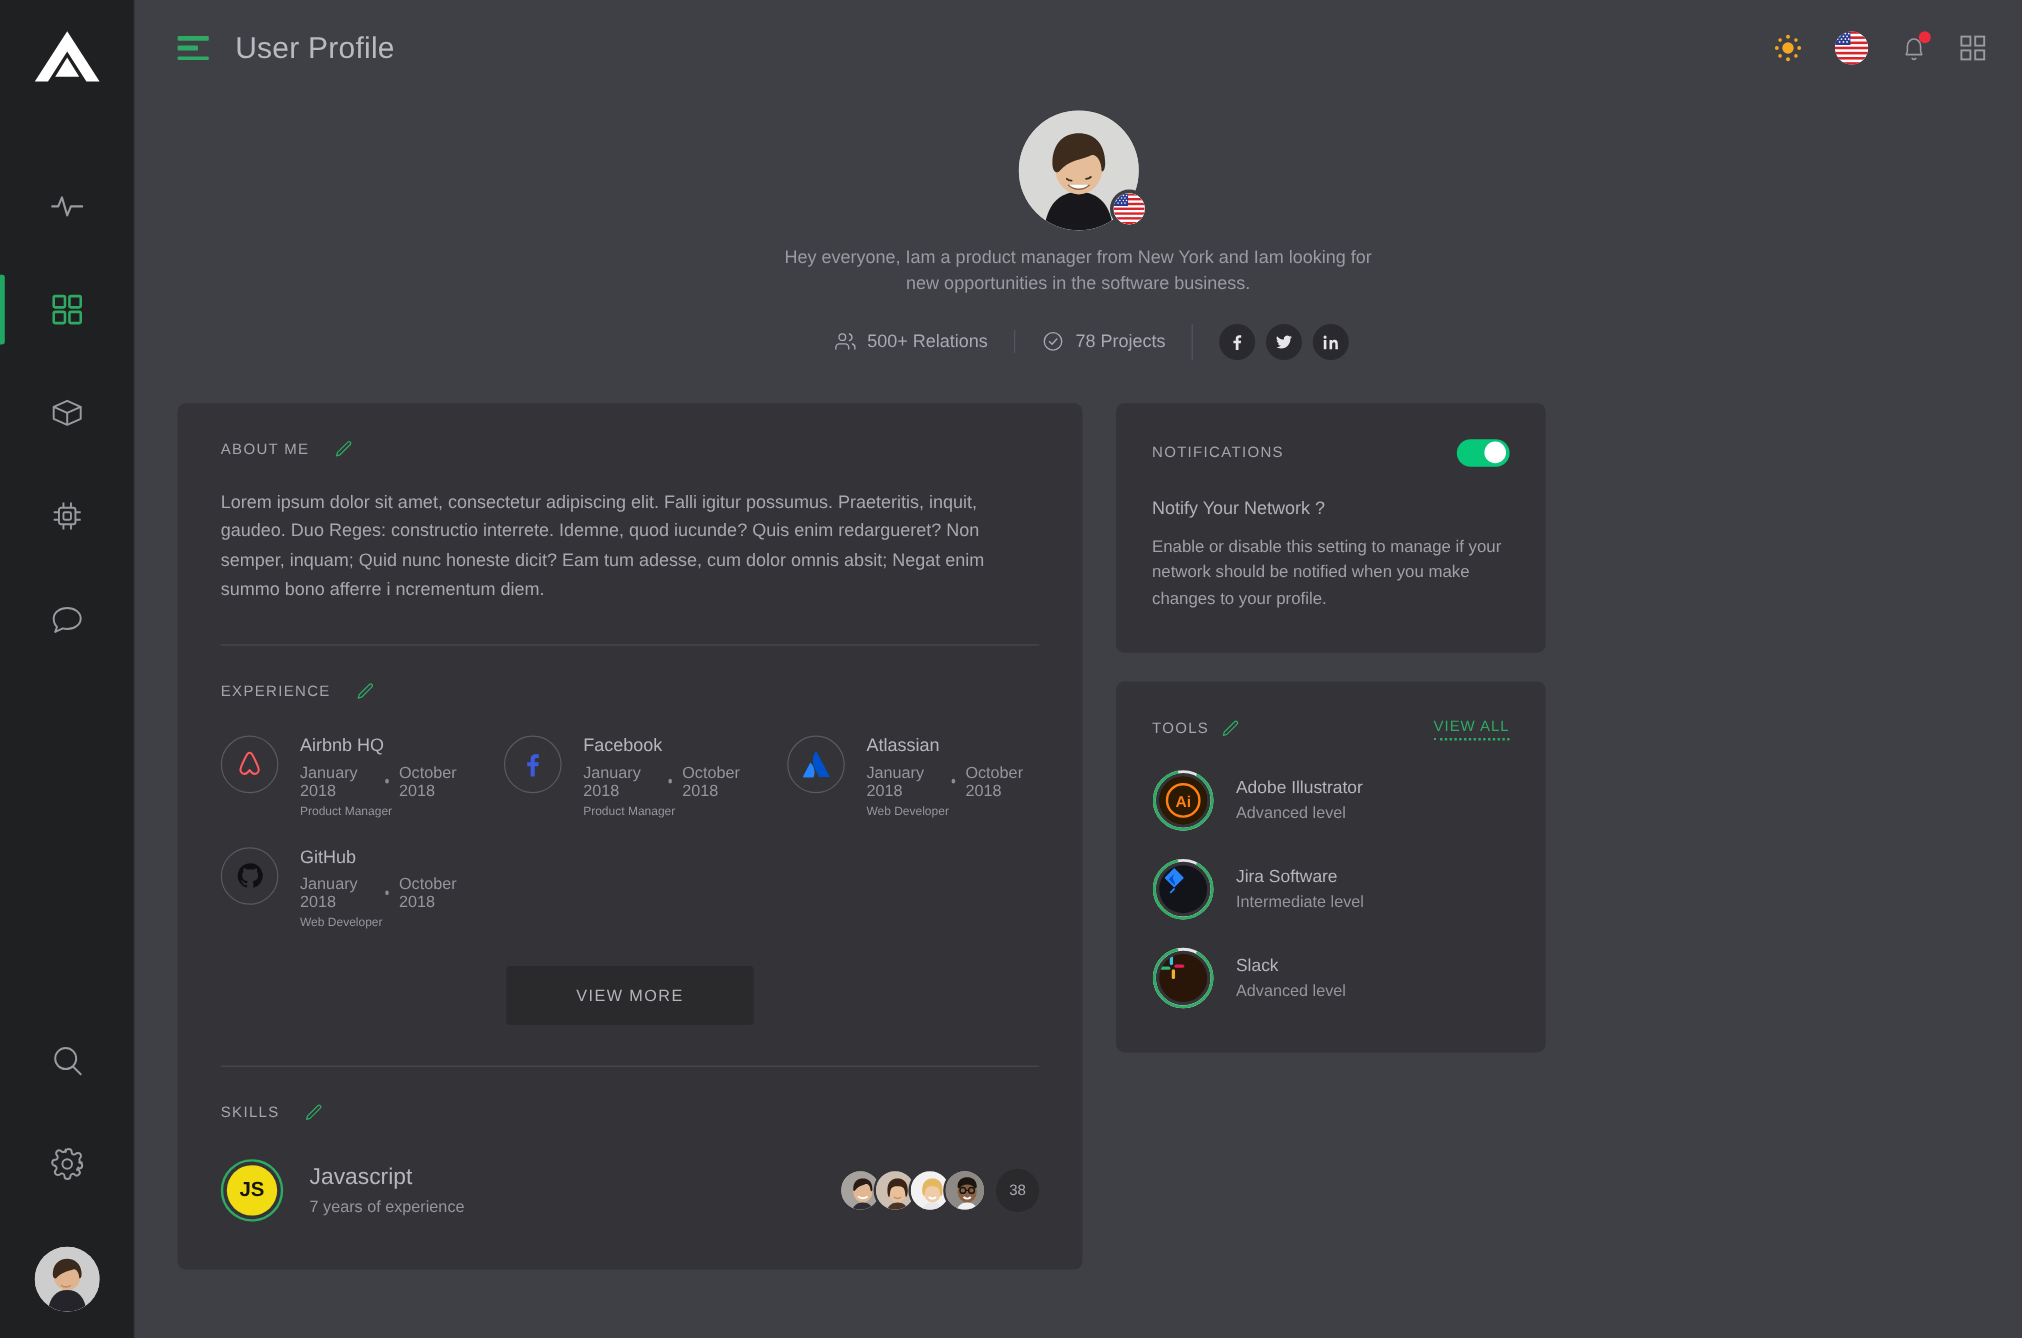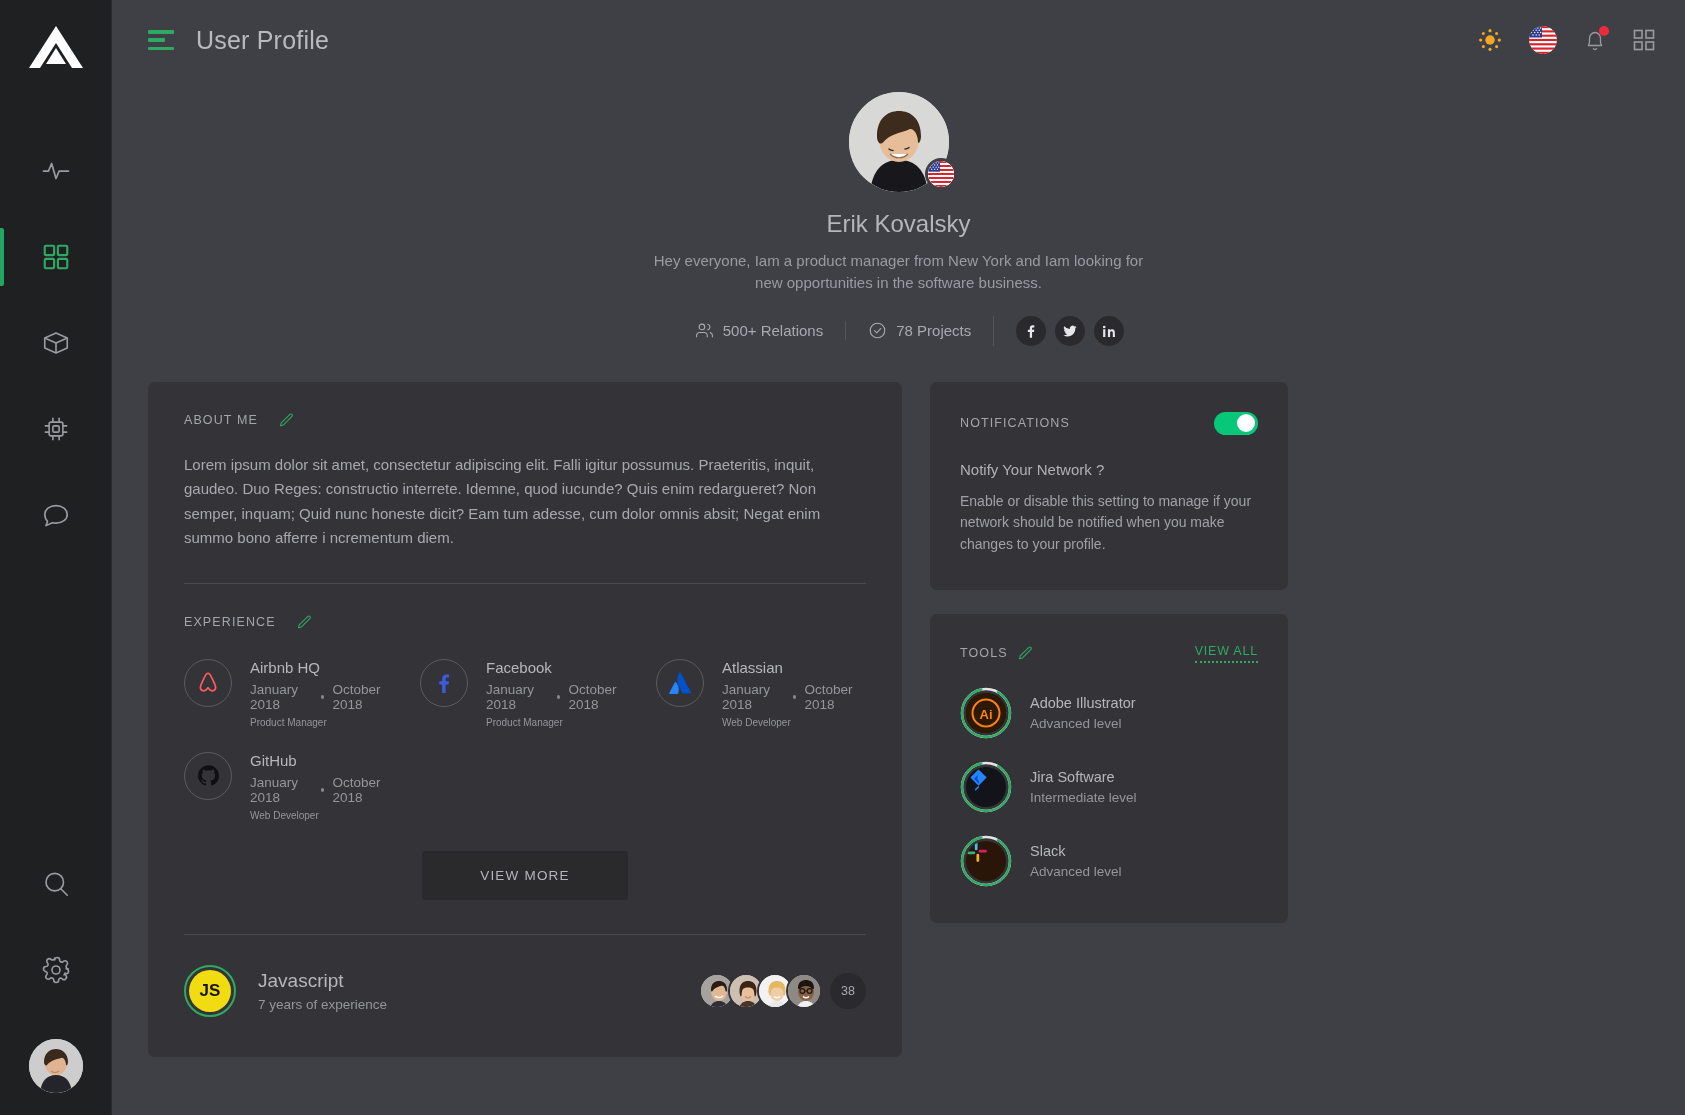--- a/index.html
+++ b/index.html
@@ -338,21 +338,20 @@
                   <circle cx="11.6" cy="6.6" r=".7"></circle>
                 <circle cx="4" cy="8.9" r=".7"></circle>
                   <circle cx="7.2" cy="8.9" r=".7"></circle>
                   <circle cx="10.2" cy="8.9" r=".7"></circle>
               </g>
             </g>
           </svg>
         </div>
       </div>
 
-      <div class="prof-name">Erik Kovalsky</div>
       <div class="prof-bio">Hey everyone,  Iam a product manager from New York and Iam looking for new opportunities in the software business.</div>
 
       <div class="prof-stats">
         <div class="stat">
           <svg width="19" height="19" viewBox="0 0 24 24" fill="none" stroke="#a9a9b1" stroke-width="1.4" stroke-linecap="round" stroke-linejoin="round">
             <path d="M15.5 20v-1.8a3.6 3.6 0 0 0-3.6-3.6H5.6A3.6 3.6 0 0 0 2 18.2V20"></path>
             <circle cx="8.75" cy="7.5" r="3.5"></circle>
             <path d="M22 20v-1.8a3.6 3.6 0 0 0-2.7-3.48"></path>
             <path d="M16.2 4.2a3.6 3.6 0 0 1 0 6.97"></path>
           </svg>
@@ -478,20 +477,26 @@
           </div>
 
         </div>
 
         <div class="viewmore-wrap">
           <button class="view-more">VIEW MORE</button>
         </div>
 
         <div class="divider" style="margin-top:34px"></div>
 
+        <div class="sec-head" style="margin-top:30px">
+          <span class="sec-title">SKILLS</span>
+          <svg class="pencil" width="17" height="17" viewBox="0 0 24 24" fill="none" stroke="#2faa63" stroke-width="1.5" stroke-linejoin="round">
+            <path d="M16.8 3.4a2 2 0 0 1 2.83 2.83L7.5 18.36 3.5 19.5l1.14-4z"></path>
+          </svg>
+        </div>
 
         <div class="skill-row">
           <div class="js-badge">
             <div class="js-inner">JS</div>
           </div>
           <div class="skill-meta">
             <div class="skill-name">Javascript</div>
             <div class="skill-sub">7 years of experience</div>
           </div>
           <div class="skill-people">

